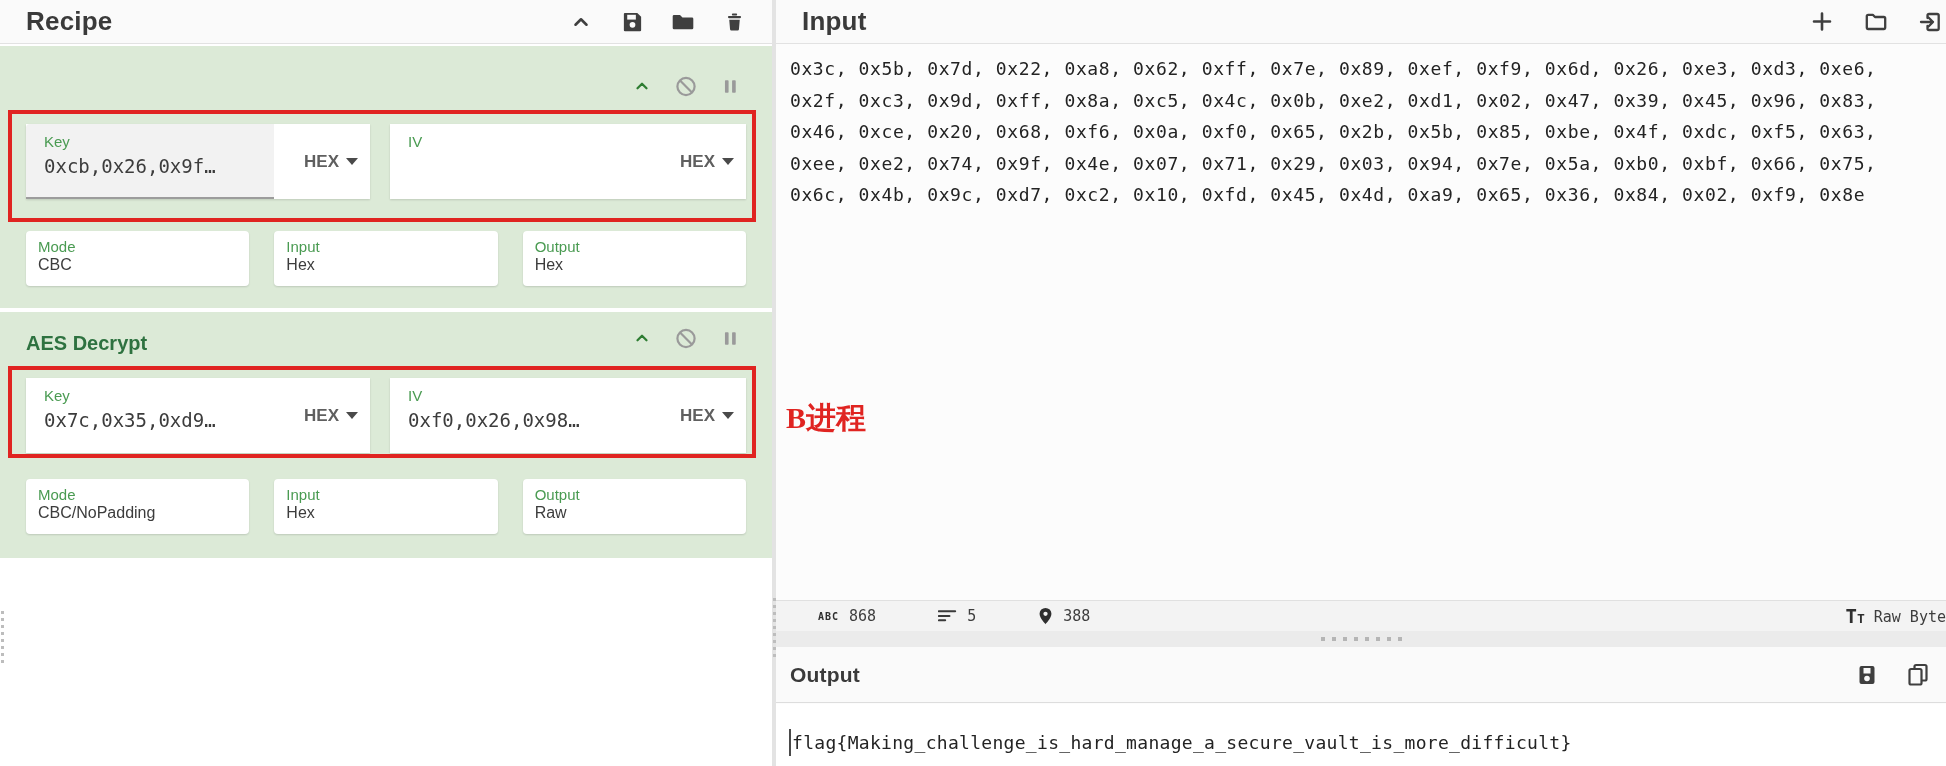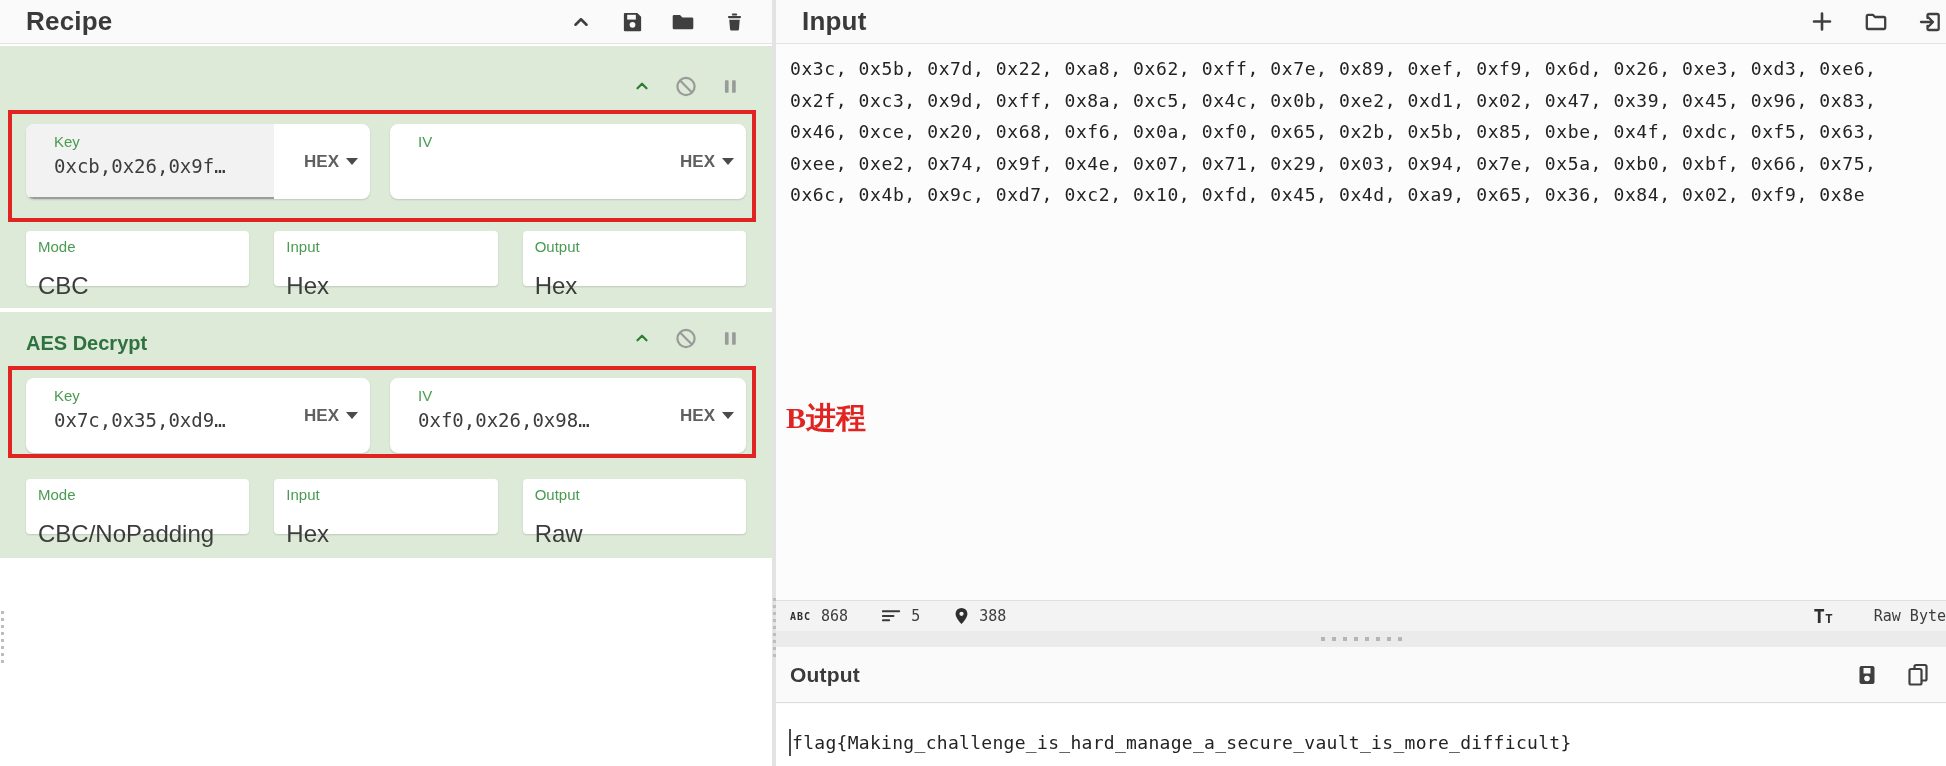--- a/index.html
+++ b/index.html
@@ -32,44 +32,44 @@
   .op-icons .hicon { margin-left:20px; }
   .t1 { top:36px; } .t2 { top:20px; }
   .i1 { top:28px; right:30px; } .i2 { top:14px; right:30px; }
 
   .arg-row { position:absolute; left:26px; right:26px; display:flex; }
   .kv1 { top:78px;  height:75px; gap:20px; }
   .kv2 { top:66px;  height:75px; gap:20px; }
   .m1  { top:185px; height:55px; gap:25px; }
   .m2  { top:167px; height:55px; gap:25px; }
 
-  .arg { position:relative; background:#fff; border-radius:8px; box-shadow:0 1px 2px rgba(0,0,0,.14); padding:9px 28px 6px; overflow:hidden; }
+  .arg { position:relative; background:#fff; border-radius:0; box-shadow:0 1px 2px rgba(0,0,0,.14); padding:9px 18px 6px; overflow:hidden; }
   .arg-key { width:344px; } .arg-iv { flex:1; }
   .arg-label { position:relative; z-index:1; font-size:15px; color:#4a9b52; }
   .arg-value { position:relative; z-index:1; margin-top:5px; font-size:19px; color:#3c3c3c; }
   .arg--active::before { content:""; position:absolute; left:0; top:0; bottom:0; right:28%;
       background:#f2f2f2; border-bottom:2px solid #9c9c9c; border-radius:4px 0 0 0; }
   .dd { position:absolute; z-index:1; right:12px; top:50%; transform:translateY(-50%);
         display:flex; align-items:center; font-size:17px; color:#5f5f5f; font-weight:bold; cursor:pointer; }
   .dd-caret { width:0; height:0; margin-left:7px; border-left:6px solid transparent; border-right:6px solid transparent; border-top:7px solid #4a4a4a; }
 
   .opt { flex:1; background:#fff; border-radius:4px; box-shadow:0 1px 2px rgba(0,0,0,.14); padding:7px 12px; }
-  .opt .arg-value { font-family:"Liberation Sans", sans-serif; font-size:24px; margin-top:17px; }
+  .opt .arg-value { font-family:"Liberation Sans", sans-serif; font-size:16px; margin-top:1px; }
 
   
   .input-body { position:absolute; left:0; top:45px; width:1170px; height:555px; background:#fcfcfc; padding:8px 0 0 14px; }
   .input-line { font-size:18px; letter-spacing:.6px; line-height:31.5px; color:#232323; white-space:pre; }
 
   .status-bar { position:absolute; left:0; top:600px; width:1170px; height:31px; background:#f3f3f3;
       border-top:1px solid #e0e0e0; display:flex; align-items:center; padding:0 0 0 14px;
       font-family:"DejaVu Sans Mono", monospace; font-size:15px; color:#3d3d3d; }
-  .sb-item { display:flex; align-items:center; margin-right:34px; }
+  .sb-item { display:flex; align-items:center; margin-right:34px;margin-left:28px; }
   .sb-icon { display:inline-flex; align-items:center; margin-right:10px; }
   .abc-glyph { font-size:10px; font-weight:bold; letter-spacing:1px; color:#2f2f2f; font-family:"DejaVu Sans Mono", monospace; }
-  .sb-right { margin-left:auto; display:flex; align-items:flex-start; white-space:nowrap;gap:32px; }
+  .sb-right { margin-left:auto; display:flex; align-items:flex-end; white-space:nowrap; }
   .tr-icon { color:#2f2f2f; margin-right:9px; font-weight:bold; line-height:1; }
   .tr-big { font-size:19px; } .tr-small { font-size:13px; }
 
   .h-splitter { position:absolute; left:0; top:631px; width:1170px; height:16px; background:#ebebeb;
       display:flex; align-items:center; justify-content:center; cursor:row-resize; }
   .dots-h { display:flex; gap:7px; }
   .dots-h i { width:4px; height:4px; background:#b5b5b5; display:block; }
 
   
   .output-header { position:absolute; left:0; top:647px; width:1170px; height:56px; background:#fafafa;

